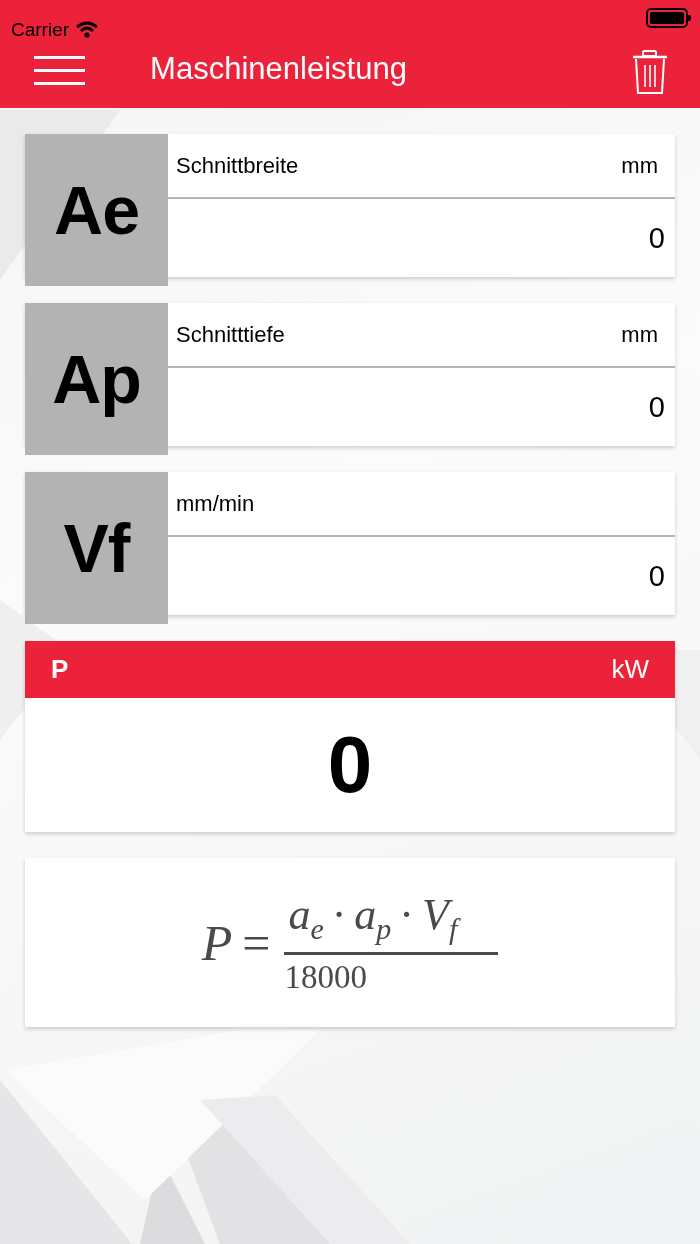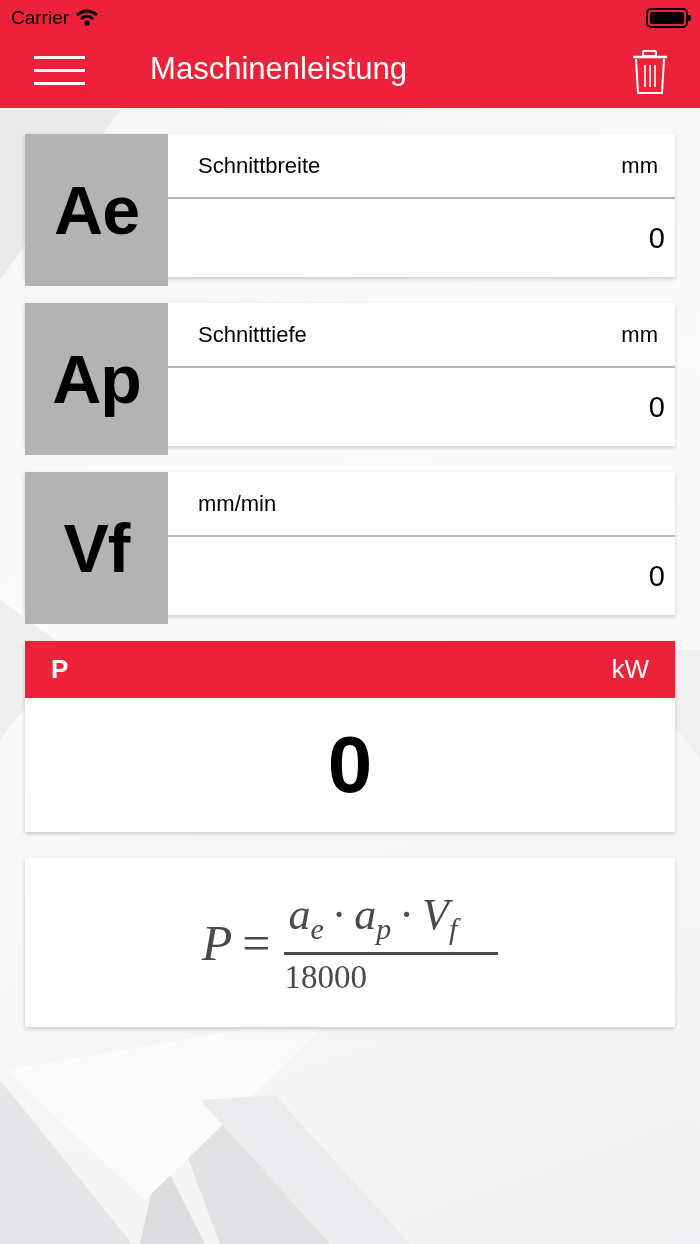--- a/index.html
+++ b/index.html
@@ -13,21 +13,21 @@
   .bg svg { position: absolute; inset: 0; }
 
   .topbar {
     position: absolute; left: 0; top: 0; width: 700px; height: 108px;
     background: #ec223b; z-index: 2;
   }
   .status {
     position: absolute; top: 0; left: 0; width: 700px; height: 36px;
     color: #000; font-size: 19px;
   }
-  .status .carrier { position: absolute; left: 11px; top: 7px; display: flex; align-items: center; gap: 6px; }
+  .status .carrier { position: absolute; left: 11px; top: 19px; display: flex; align-items: center; gap: 6px; }
   .status .time { position: absolute; left: 0; right: 0; top: 7px; text-align: center; font-weight: bold; }
   .status .battery {
     position: absolute; right: 12px; top: 8px; width: 42px; height: 20px;
     border: 2px solid #000; border-radius: 5px; padding: 2px;
   }
   .status .battery::after {
     content: ""; position: absolute; right: -5px; top: 5px; width: 3px; height: 6px;
     background: #000; border-radius: 0 2px 2px 0;
   }
   .status .battery .fill { width: 100%; height: 100%; background: #000; border-radius: 2px; }
@@ -48,21 +48,21 @@
   .input-card { height: 143px; display: flex; }
   .input-card .sym {
     width: 143px; height: 152px; background: #b3b3b3;
     display: flex; align-items: center; justify-content: center;
     font-weight: bold; font-size: 68px; color: #000; letter-spacing: -1px;
   }
   .input-card .fields { flex: 1; display: flex; flex-direction: column; }
   .input-card .head {
     height: 65px; border-bottom: 2px solid #b5b5b5;
     display: flex; justify-content: space-between; align-items: center;
-    padding: 0 17px 0 30px; font-size: 22px; color: #000;
+    padding: 0 17px 0 8px; font-size: 22px; color: #000;
   }
   .input-card .value {
     flex: 1; display: flex; align-items: center; justify-content: flex-end;
     padding-right: 10px; font-size: 29px; color: #000;
     border: none; background: transparent; outline: none; text-align: right;
     font-family: "Liberation Sans", "DejaVu Sans", sans-serif;
   }
 
   .result-card { top: 641px; height: 191px; }
   .result-head {

